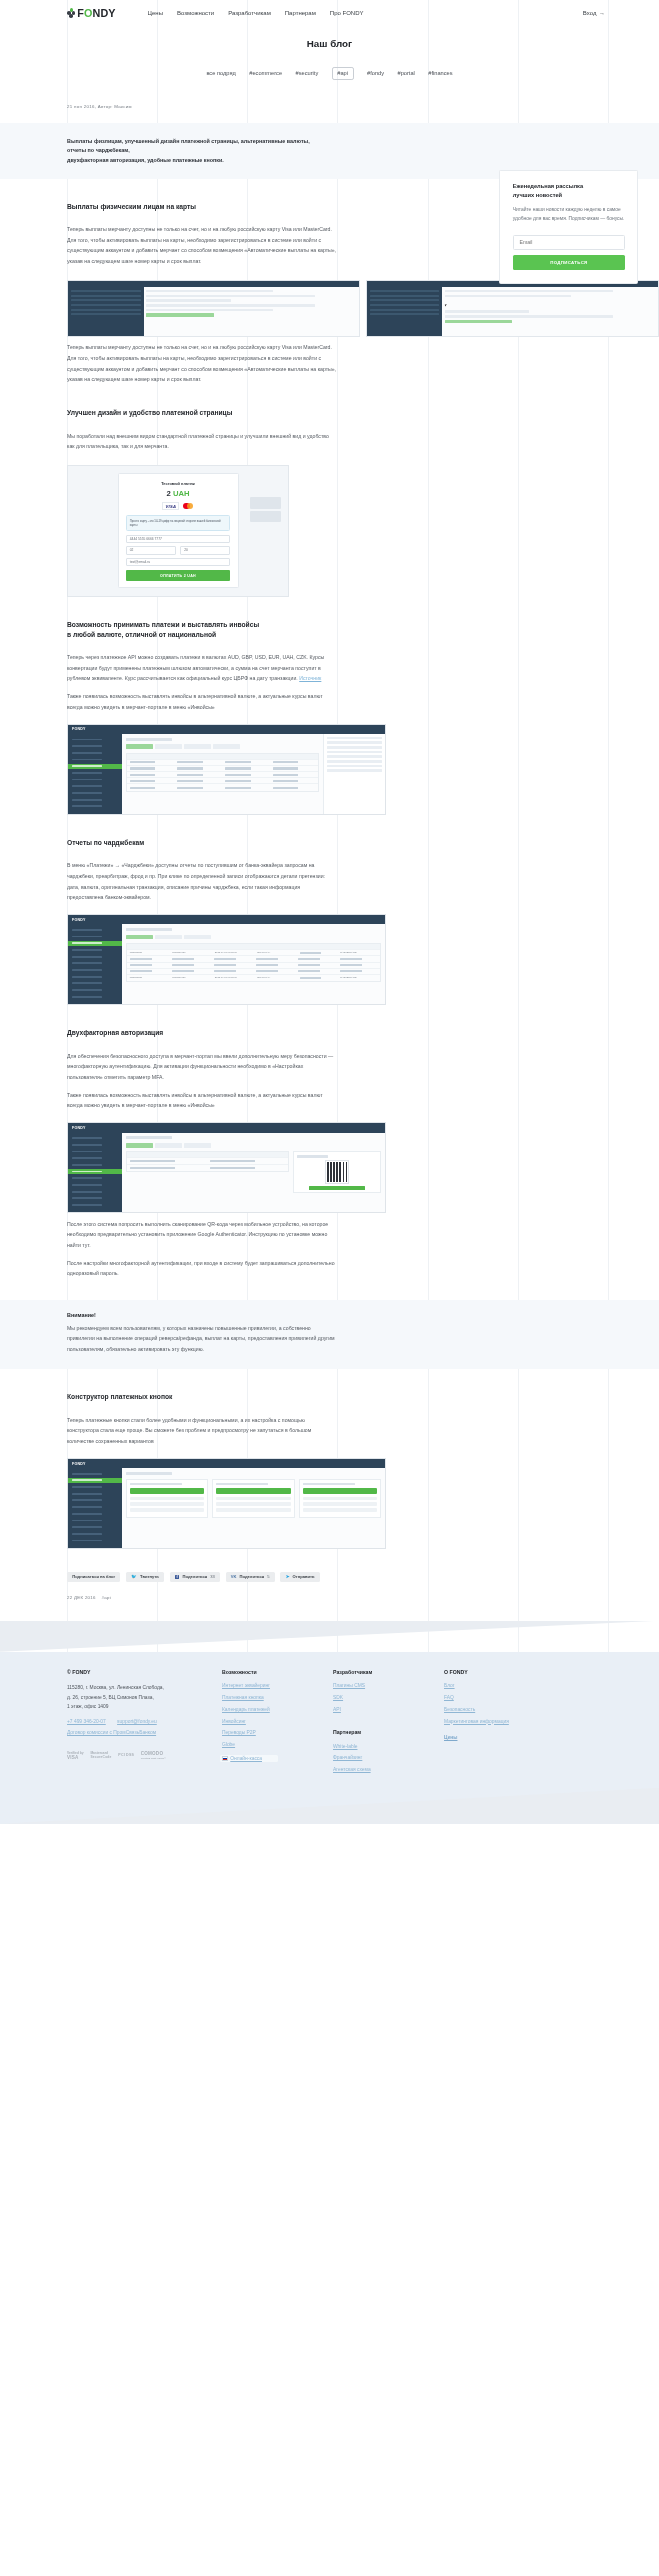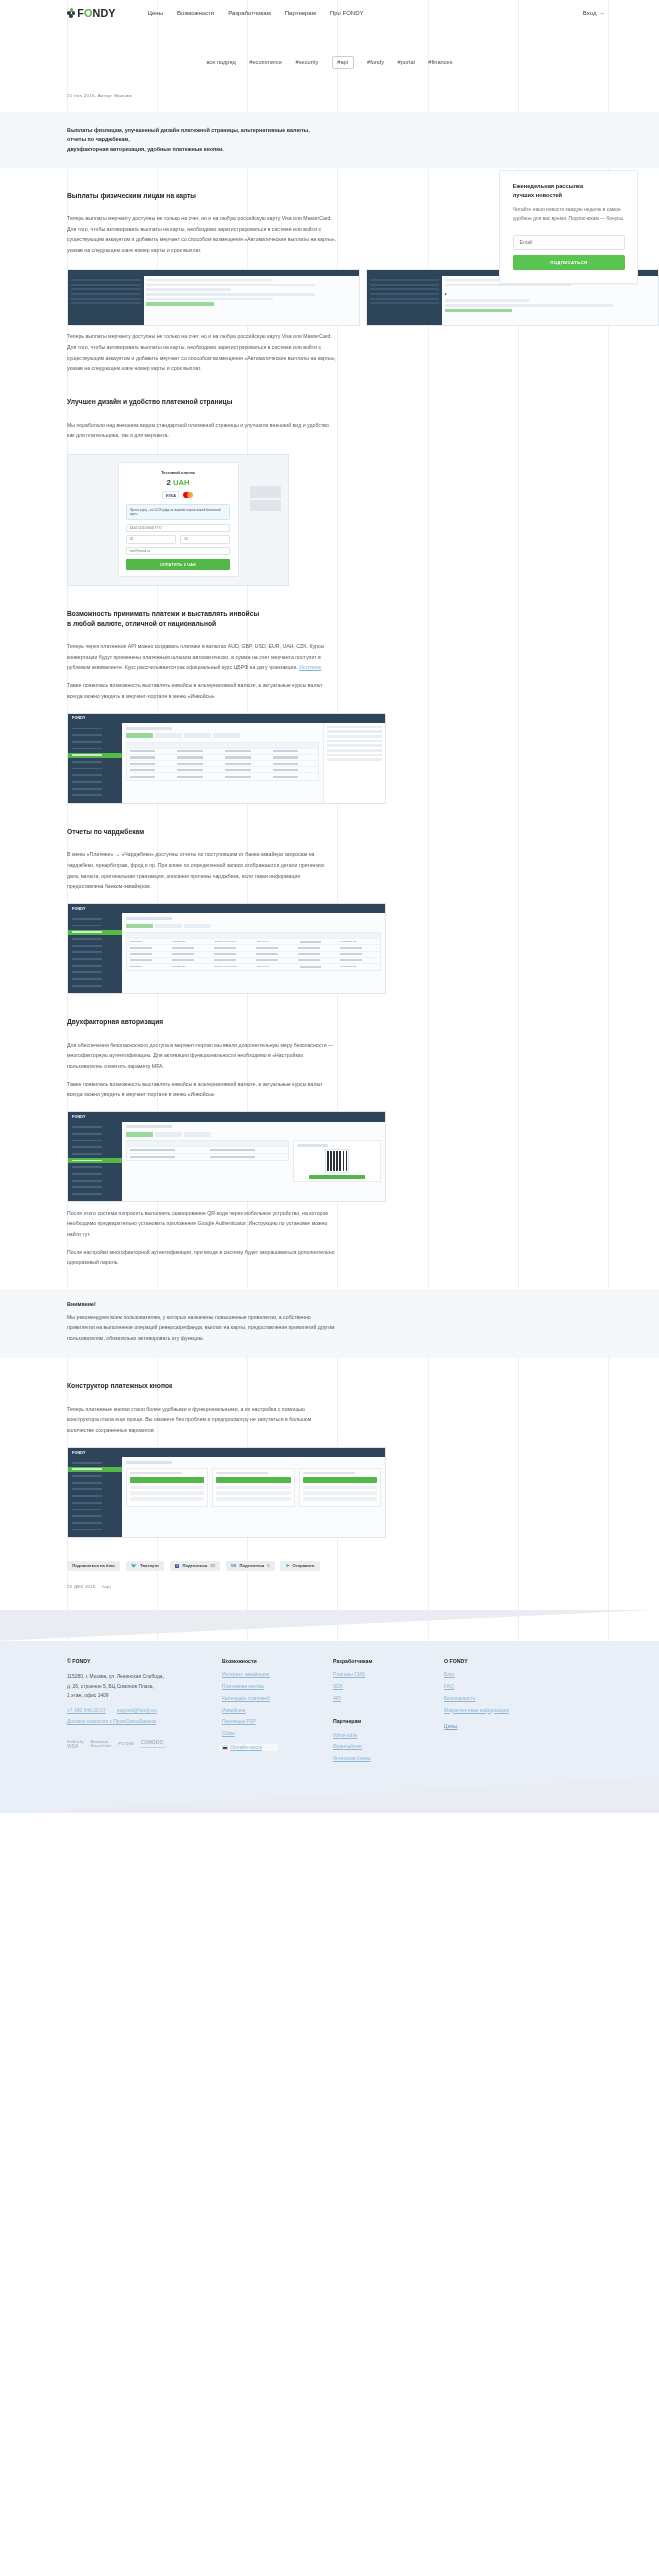--- a/index.html
+++ b/index.html
@@ -208,20 +208,21 @@
       <a href="#">Партнерам</a>
       <a href="#">Про FONDY</a>
     </nav>
     <a href="#" class="login-link">
       <span>Вход</span>
       <span>→</span>
     </a>
   </header>
 
   <section class="blog-hero">
+    <h1>Наш блог</h1>
     <div class="tagbar">
       <a href="#">все подряд</a>
       <a href="#">#ecommerce</a>
       <a href="#">#security</a>
       <a href="#" class="active">#api</a>
       <a href="#">#fondy</a>
       <a href="#">#portal</a>
       <a href="#">#finances</a>
     </div>
   </section>

